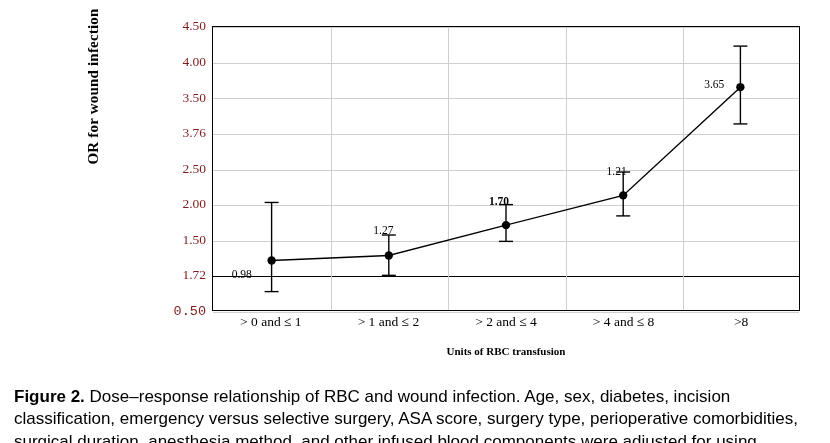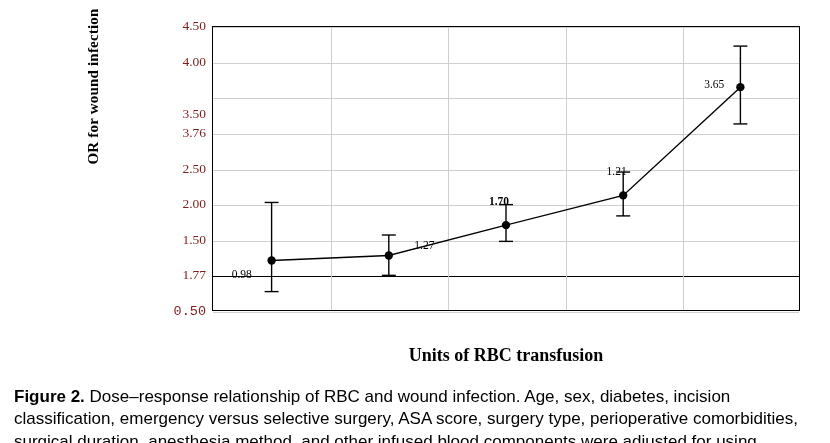--- a/index.html
+++ b/index.html
@@ -97,21 +97,21 @@
     transform: translateX(-50%);
     font-size: 13.5px;
     white-space: nowrap;
   }
   #xaxis-title {
     position: absolute;
     left: 212px;
     top: 345px;
     width: 588px;
     text-align: center;
-    font-size: 18px;
+    font-size: 11px;
     font-weight: bold;
   }
 
   
   #data-layer {
     position: absolute;
     left: 0;
     top: 0;
     width: 100%;
     height: 100%;
@@ -143,26 +143,26 @@
 <body>
 
 <div id="page">
 
   <div id="chart-block">
 
     <div id="yaxis-title">OR for wound infection</div>
 
     <div id="ytick-labels">
         <div class="ytick-label" style="top: 285px; font-family: Liberation Mono, monospace;">0.50</div>
-        <div class="ytick-label" style="top: 249.375px;">1.77</div>
+        <div class="ytick-label" style="top: 249.375px;">1.72</div>
         <div class="ytick-label" style="top: 213.75px;">1.50</div>
         <div class="ytick-label" style="top: 178.125px;">2.00</div>
         <div class="ytick-label" style="top: 142.5px;">2.50</div>
         <div class="ytick-label" style="top: 106.875px;">3.76</div>
-        <div class="ytick-label" style="top: 88px;">3.50</div>
+        <div class="ytick-label" style="top: 72px;">3.50</div>
         <div class="ytick-label" style="top: 35.625px;">4.00</div>
         <div class="ytick-label" style="top: 0px;">4.50</div>
       </div>
 
     <div id="plot-frame">
       <div id="grid-layer">
           <div class="gridline" style="top: 285px;"></div>
           <div class="gridline baseline" style="top: 249.375px;"></div>
           <div class="gridline" style="top: 213.75px;"></div>
           <div class="gridline" style="top: 178.125px;"></div>
@@ -204,27 +204,34 @@
           </g>
           <polyline points="58.8,235.125 176.39999999999998,230.1375 294,199.5 411.59999999999997,169.575 529.1999999999999,60.5625" fill="none" stroke="#000" stroke-width="1.4"></polyline>
           <circle cx="58.8" cy="235.125" r="4.2" fill="#000"></circle>
           <circle cx="176.39999999999998" cy="230.1375" r="4.2" fill="#000"></circle>
           <circle cx="294" cy="199.5" r="4.2" fill="#000"></circle>
           <circle cx="411.59999999999997" cy="169.575" r="4.2" fill="#000"></circle>
           <circle cx="529.1999999999999" cy="60.5625" r="4.2" fill="#000"></circle>
         </svg>
       <div id="label-layer">
           <div class="point-label" style="left: 28.8px; top: 247.125px;">0.98</div>
-          <div class="point-label" style="left: 170.4px; top: 218px; margin-left: 41px;">1.27</div>
+          <div class="point-label" style="left: 170.4px; top: 203px;">1.27</div>
           <div class="point-label" style="left: 286px; top: 173.5px; font-weight: bold;">1.70</div>
           <div class="point-label" style="left: 403.6px; top: 143.575px;">1.21</div>
           <div class="point-label" style="left: 501.2px; top: 56.5625px;">3.65</div>
         </div>
     </div>
 
+    <div id="xtick-labels">
+        <div class="xtick-label" style="left: 58.8px;">&gt; 0 and ≤ 1</div>
+        <div class="xtick-label" style="left: 176.4px;">&gt; 1 and ≤ 2</div>
+        <div class="xtick-label" style="left: 294px;">&gt; 2 and ≤ 4</div>
+        <div class="xtick-label" style="left: 411.6px;">&gt; 4 and ≤ 8</div>
+        <div class="xtick-label" style="left: 529.2px;">&gt;8</div>
+      </div>
     <div id="xaxis-title">Units of RBC transfusion</div>
   </div>
 
   <div id="caption">
     <span class="lead">Figure 2.</span><span> Dose–response relationship of RBC and wound infection. Age, sex, diabetes, incision classification, emergency versus selective surgery, ASA score, surgery type, perioperative comorbidities, surgical duration, anesthesia method, and other infused blood components were adjusted for using multivariable logistic regression. Error bars represent 99% confidence intervals. ASA indicates American Society of Anesthesiologists; OR, odds ratio; RBC, red blood cell.</span>
   </div>
 
 </div>
 
 </body></html>

